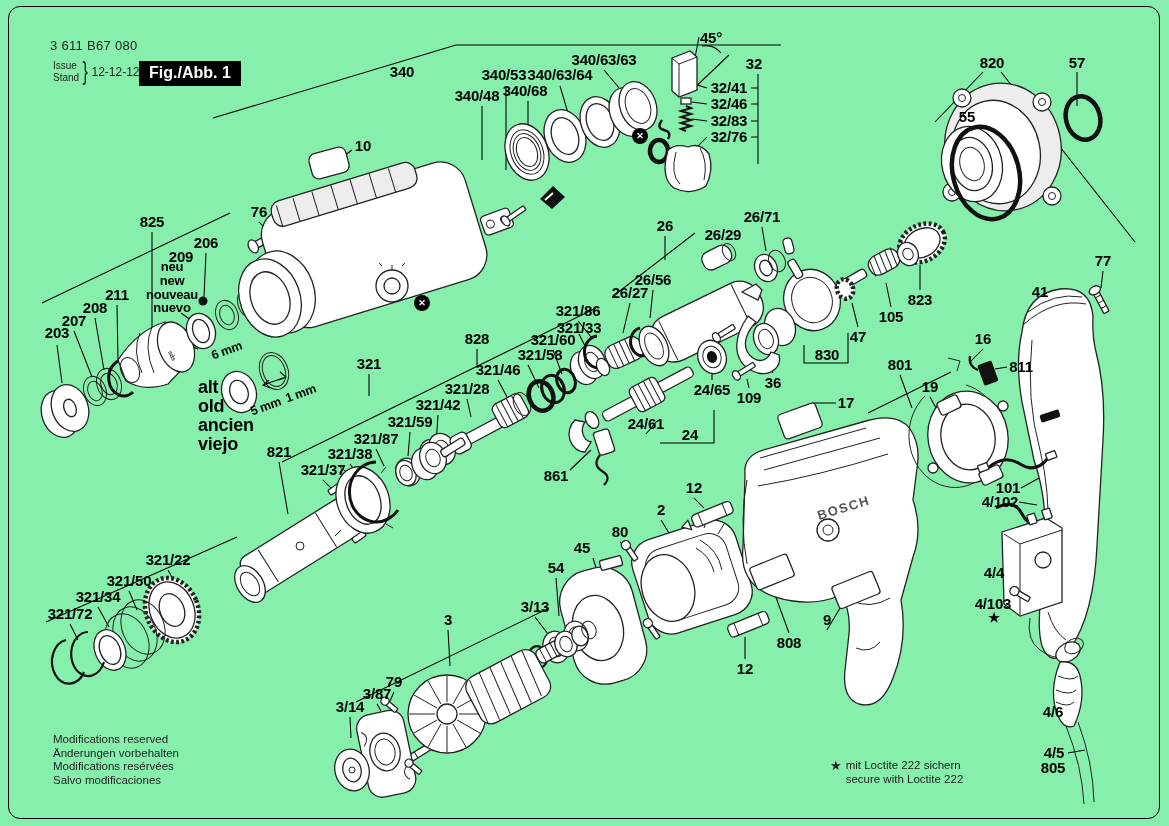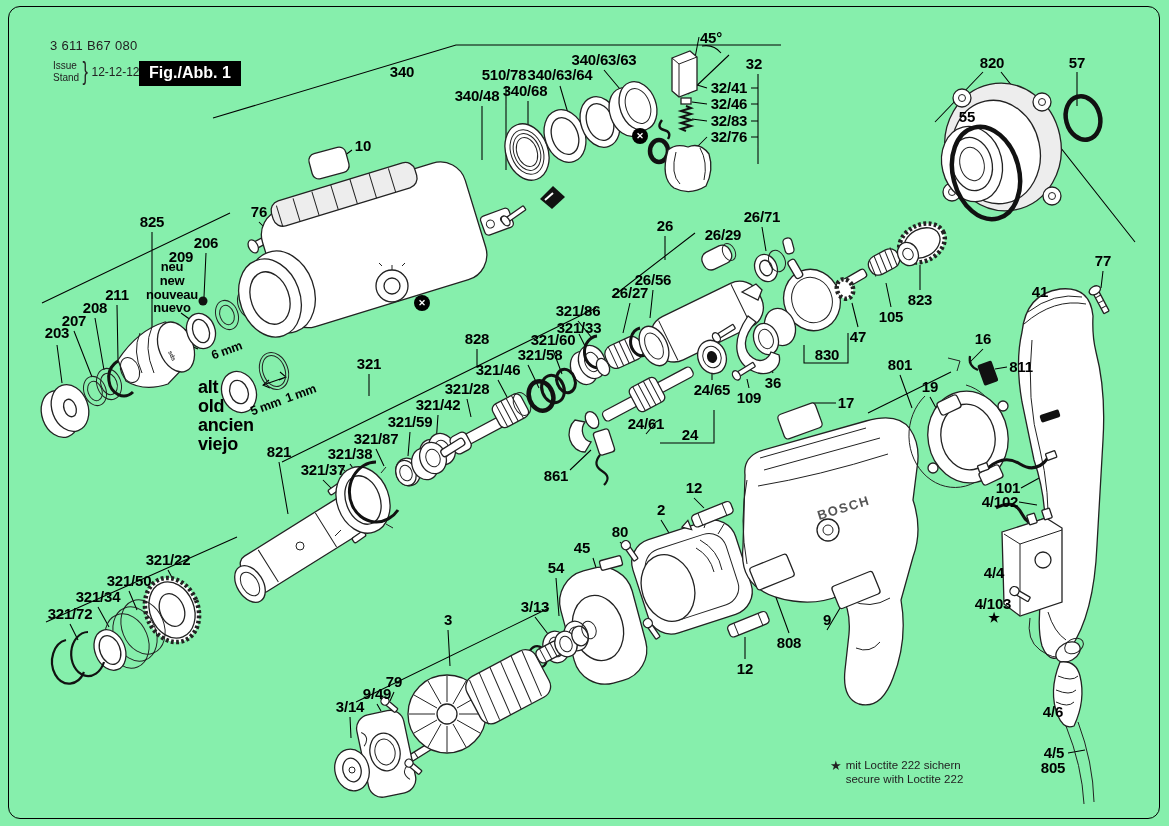--- a/index.html
+++ b/index.html
@@ -435,21 +435,21 @@
       <ellipse class="ln" cx="1074" cy="646" rx="10" ry="7" transform="rotate(-30 1074 646)"></ellipse>
       <path class="p" d="M1060,662 Q1048,692 1058,716 Q1064,730 1074,726 Q1086,700 1080,676 Q1076,660 1060,662 Z"></path>
       <path class="ln" d="M1058,676 q14,6 20,0 M1056,690 q14,6 20,0 M1056,702 q12,6 18,0"></path>
       <path class="ln" d="M1066,726 q16,40 18,78 M1078,722 q15,40 16,80" stroke-width="2"></path>
     </g>
   </svg>
 
   <div id="labels" style="position:absolute;left:0;top:0;width:1169px;height:826px">
       <div class="lbl" style="left: 402px; top: 72px;">340</div>
       <div class="lbl" style="left: 477px; top: 96px;">340/48</div>
-      <div class="lbl" style="left: 504px; top: 75px;">510/78</div>
+      <div class="lbl" style="left: 504px; top: 75px;">340/53</div>
       <div class="lbl" style="left: 525px; top: 91px;">340/68</div>
       <div class="lbl" style="left: 560px; top: 75px;">340/63/64</div>
       <div class="lbl" style="left: 604px; top: 60px;">340/63/63</div>
       <div class="lbl" style="left: 711px; top: 38px;">45°</div>
       <div class="lbl" style="left: 754px; top: 64px;">32</div>
       <div class="lbl" style="left: 729px; top: 88px;">32/41</div>
       <div class="lbl" style="left: 729px; top: 104px;">32/46</div>
       <div class="lbl" style="left: 729px; top: 121px;">32/83</div>
       <div class="lbl" style="left: 729px; top: 137px;">32/76</div>
       <div class="lbl" style="left: 992px; top: 63px;">820</div>
@@ -521,32 +521,38 @@
       <div class="lbl" style="left: 98px; top: 597px;">321/34</div>
       <div class="lbl" style="left: 70px; top: 614px;">321/72</div>
       <div class="lbl" style="left: 694px; top: 488px;">12</div>
       <div class="lbl" style="left: 661px; top: 510px;">2</div>
       <div class="lbl" style="left: 620px; top: 532px;">80</div>
       <div class="lbl" style="left: 566px; top: 548px; margin-left: 16px;">45</div>
       <div class="lbl" style="left: 556px; top: 568px;">54</div>
       <div class="lbl" style="left: 535px; top: 607px;">3/13</div>
       <div class="lbl" style="left: 448px; top: 620px;">3</div>
       <div class="lbl" style="left: 394px; top: 682px;">79</div>
-      <div class="lbl" style="left: 377px; top: 694px;">9/49</div>
+      <div class="lbl" style="left: 377px; top: 694px;">3/87</div>
       <div class="lbl" style="left: 350px; top: 707px;">3/14</div>
       <div class="lbl" style="left: 827px; top: 620px;">9</div>
       <div class="lbl" style="left: 789px; top: 643px;">808</div>
       <div class="lbl" style="left: 745px; top: 669px;">12</div>
       <div class="lbl" style="left: 1053px; top: 712px;">4/6</div>
       <div class="lbl" style="left: 1054px; top: 753px;">4/5</div>
       <div class="lbl" style="left: 1053px; top: 768px;">805</div>
       <div class="xmark" style="left: 640px; top: 136px;">✕</div>
       <div class="xmark" style="left: 422px; top: 303px;">✕</div>
     </div>
 
+  <div class="mods">
+    <div>Modifications reserved</div>
+    <div>Änderungen vorbehalten</div>
+    <div>Modifications resérvées</div>
+    <div>Salvo modificaciones</div>
+  </div>
   <div class="loctite">
     <span class="star">★</span>
     <span>
       <span>mit Loctite 222 sichern</span><br>
       <span>secure with Loctite 222</span>
     </span>
   </div>
 </div>
 
 </body></html>

